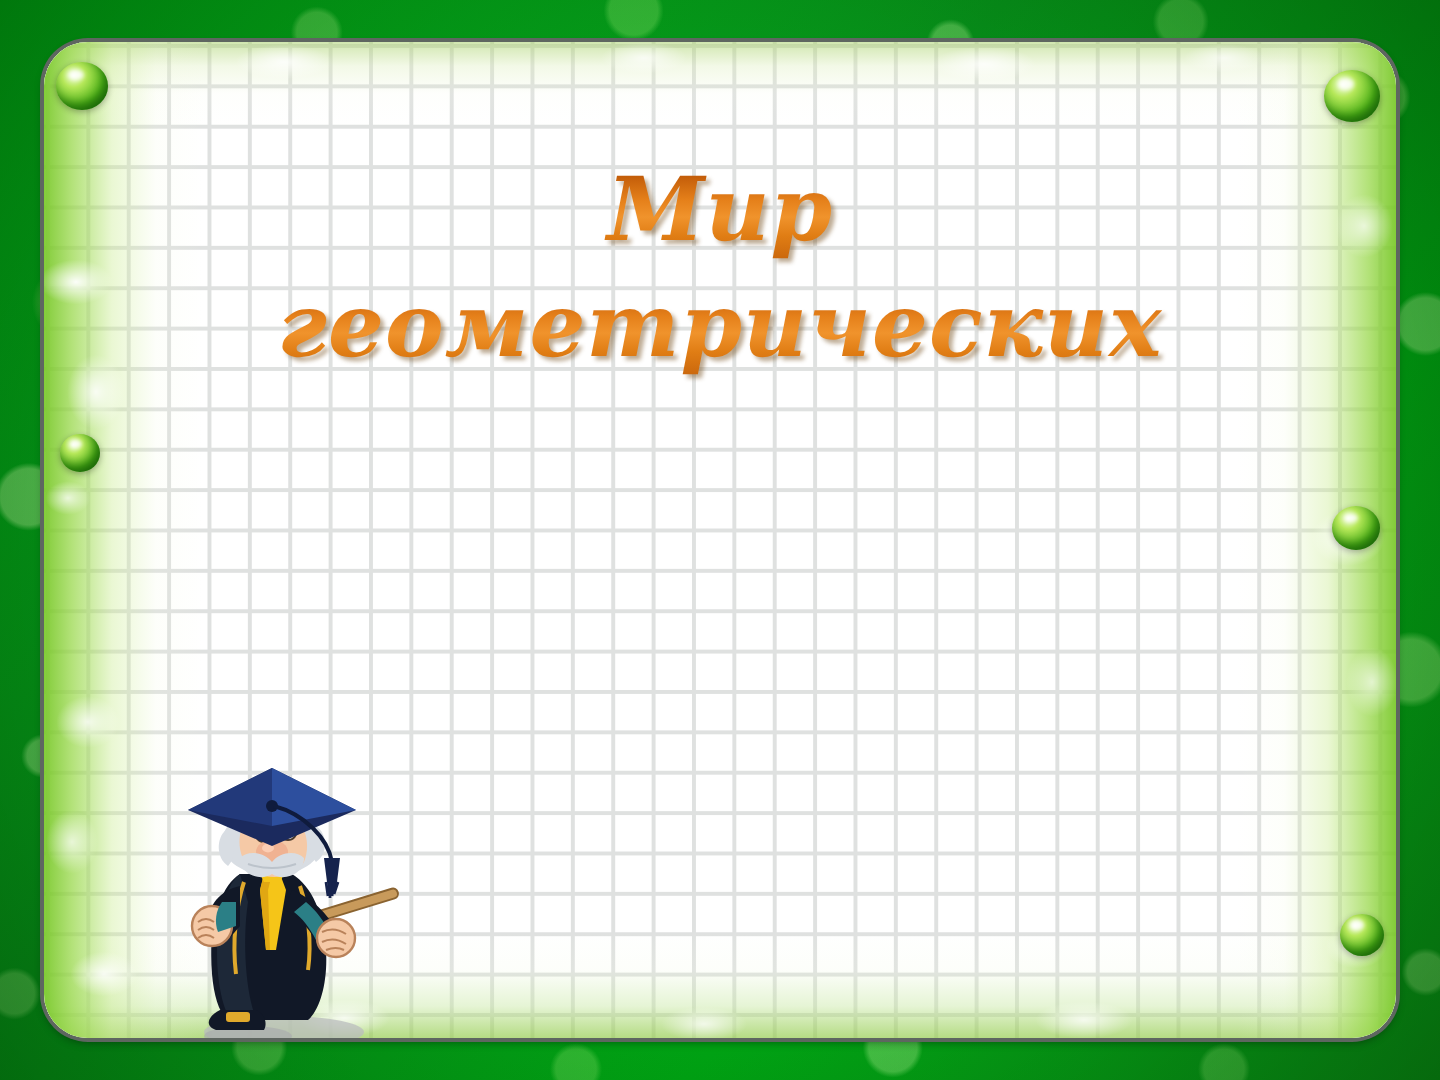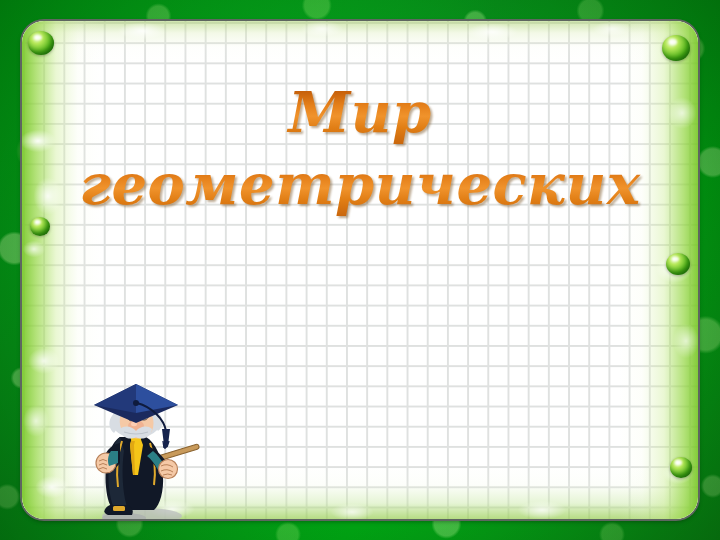--- a/index.html
+++ b/index.html
@@ -168,21 +168,21 @@
     top: 60px;
     width: 100%;
     text-align: center;
     line-height: 1.14;
   }
   .title-line {
     display: block;
     font-family: "DejaVu Serif", "Liberation Serif", serif;
     font-style: italic;
     font-weight: 700;
-    font-size: 56px;
+    font-size: 44px;
     letter-spacing: .5px;
     background-image: linear-gradient(180deg,
         #9c4a06 0%,
         #c35d09 14%,
         #e5801a 38%,
         #f0932c 55%,
         #e07d14 74%,
         #c8650c 100%);
     -webkit-background-clip: text;
     background-clip: text;

